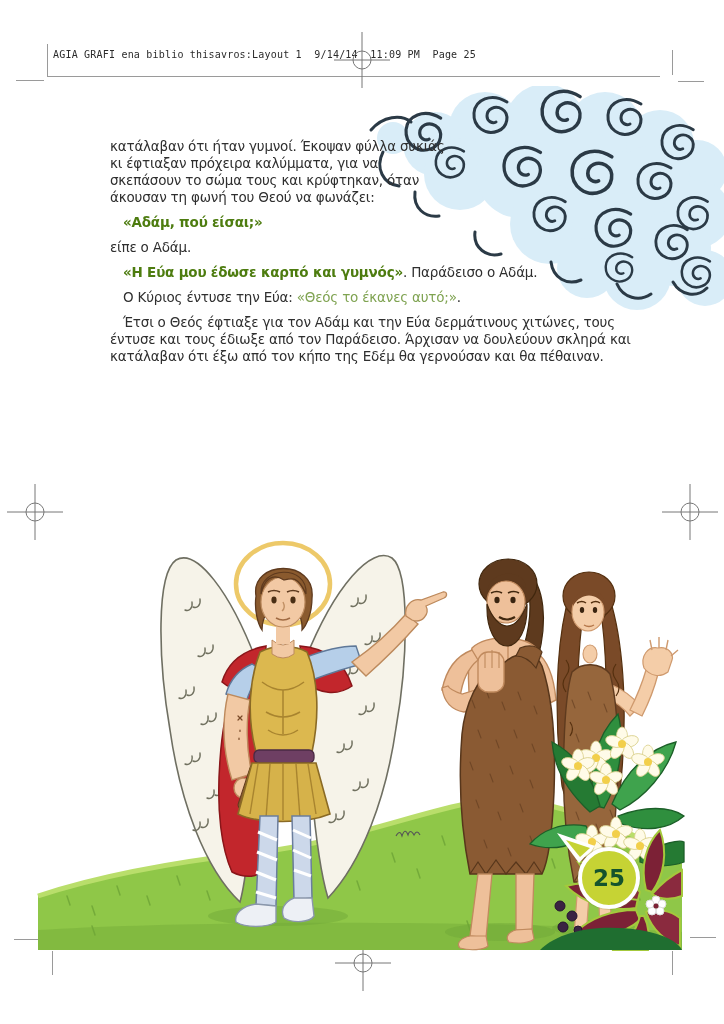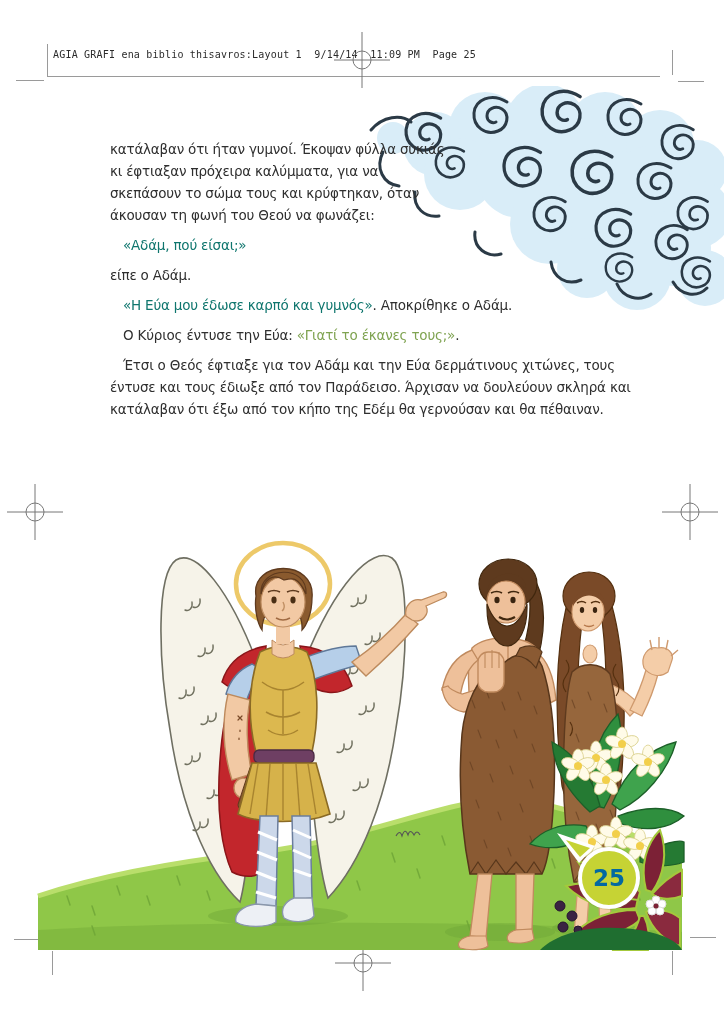--- a/index.html
+++ b/index.html
@@ -5,35 +5,35 @@
   html,body{margin:0;padding:0;background:#e8e8e8;}
   .page{position:relative;width:724px;height:1024px;background:#ffffff;overflow:hidden;
         font-family:"DejaVu Sans",sans-serif;}
   
   .slug{position:absolute;left:53px;top:49px;font-family:"DejaVu Sans Mono",monospace;
         font-size:10px;color:#2b2b2b;white-space:pre;letter-spacing:.2px;}
   .mark{position:absolute;background:#9a9a9a;}
   .regmark{position:absolute;}
   
   .text-block{position:absolute;left:110px;top:138px;width:537px;
-              font-size:13.5px;line-height:22px;letter-spacing:-0.2px;color:#2f2f2f;}
+              font-size:13.5px;line-height:17px;letter-spacing:-0.2px;color:#2f2f2f;}
   .text-block p{margin:0 0 8px 0;}
   .p-indent{text-indent:13px;}
   .p-narrow{width:336px;}
   .p-joined{margin-bottom:0 !important;}
-  .blue{color:#0f766e;}
+  .blue{color:#4d7c0f;font-weight:bold;}
   .green{color:#7fa351;}
   
   .clouds{position:absolute;left:355px;top:86px;}
   .scene{position:absolute;left:0;top:0;}
   
   .badge{position:absolute;left:578px;top:847px;width:54px;height:54px;border-radius:50%;
          background:#c6d334;border:4px solid #ffffff;display:flex;align-items:center;
          justify-content:center;box-shadow:0 0 0 1px rgba(120,140,30,.25);}
-  .badge span{font-size:23px;font-weight:bold;color:#0369a1;}
+  .badge span{font-size:23px;font-weight:bold;color:#14532d;}
   .badge-tail{position:absolute;left:555px;top:831px;}
 </style>
 </head>
 <body>
 
 <div class="page">
 
   <div class="slug">AGIA GRAFI ena biblio thisavros:Layout 1  9/14/14  11:09 PM  Page 25</div>
 
   <div class="mark" style="left:47px;top:44px;width:1px;height:33px;"></div>
@@ -114,22 +114,22 @@
       <path d="M262,198 C268,212 284,216 296,208"></path>
       <path d="M318,196 C326,210 342,212 352,202"></path>
       <path d="M16,44 C28,30 46,28 56,36"></path>
     </g>
   </svg>
 
   <div class="text-block">
     <p class="p-narrow"><span>κατάλαβαν ότι ήταν γυμνοί. Έκοψαν  φύλλα συκιάς κι έφτιαξαν πρόχειρα καλύμματα, για να σκεπάσουν το σώμα τους και κρύφτηκαν, όταν άκουσαν τη φωνή του Θεού να φωνάζει:</span></p>
     <p class="p-indent"><span class="blue">«Αδάμ, πού είσαι;»</span></p>
     <p><span>είπε ο Αδάμ.</span></p>
-    <p class="p-indent"><span class="blue">«Η Εύα μου έδωσε καρπό και γυμνός»</span><span>. Αποκρίθηκε ο Αδάμ.</span></p>
-    <p class="p-indent"><span>Ο Κύριος έντυσε την Εύα: </span><span class="green">«Γιατί το έκανες τους;»</span><span>.</span></p>
+    <p class="p-indent"><span class="blue">«Η Εύα μου έδωσε καρπό και γυμνός»</span><span>. Παράδεισο ο Αδάμ.</span></p>
+    <p class="p-indent"><span>Ο Κύριος έντυσε την Εύα: </span><span class="green">«Θεός το έκανες αυτό;»</span><span>.</span></p>
     <p class="p-indent"><span>Έτσι ο Θεός έφτιαξε για τον Αδάμ και την Εύα δερμάτινους χιτώνες,  τους έντυσε και τους έδιωξε από τον Παράδεισο. Άρχισαν να δουλεύουν σκληρά και κατάλαβαν ότι έξω από τον κήπο της Εδέμ θα γερνούσαν και θα πέθαιναν.</span></p>
   </div>
 
   <svg class="scene" width="724" height="1024" viewBox="0 0 724 1024">
     <defs>
       <g id="fm" stroke="#70705f" stroke-width="1.4" fill="none" stroke-linecap="round">
         <path d="M0,0 C1,6 -3,10 -7,8"></path>
           <path d="M8,-3 C9,3 5,7 1,5"></path>
       </g>
       <g id="flw">

